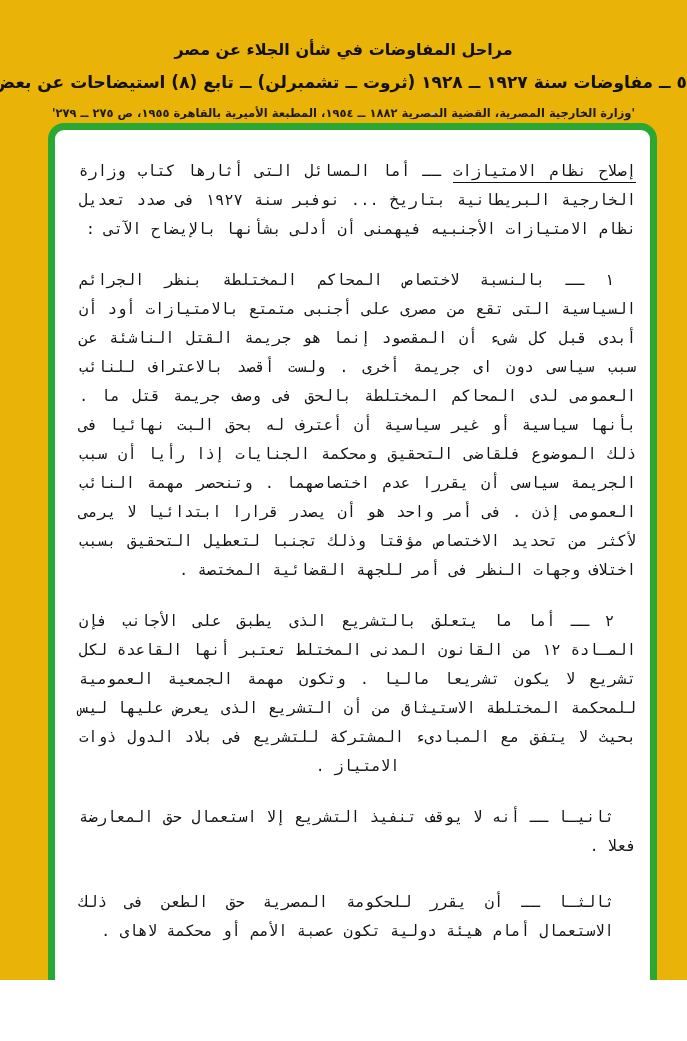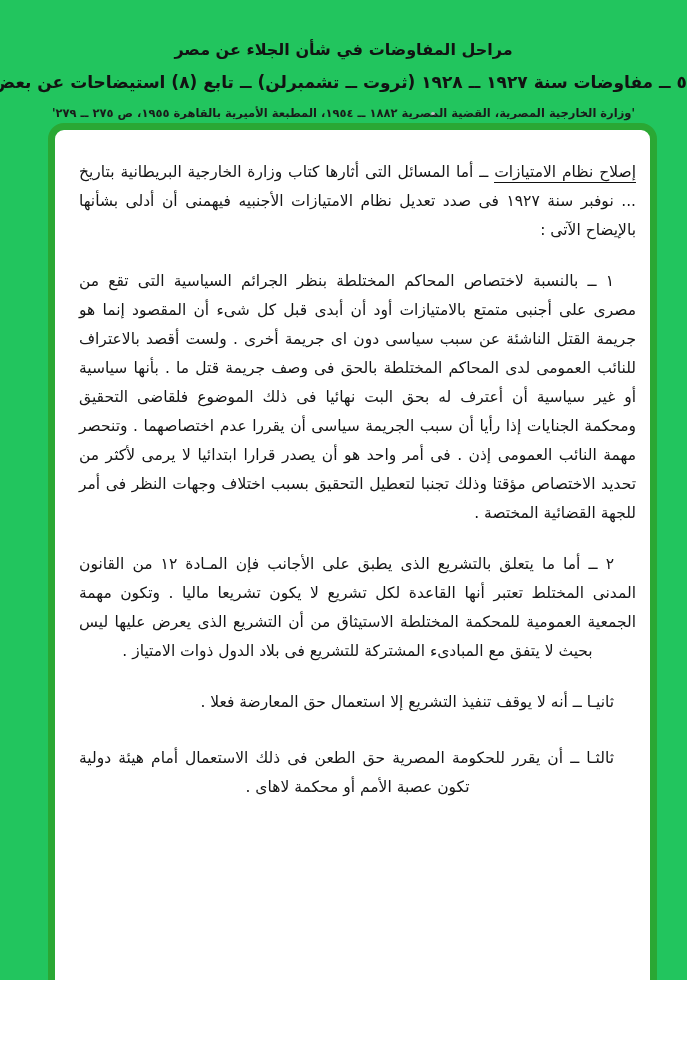--- a/index.html
+++ b/index.html
@@ -1,19 +1,19 @@
 <!DOCTYPE html>
 <html lang="ar" dir="rtl"><head>
 <meta charset="utf-8">
 <style>
   html,body{margin:0;padding:0;background:#ffffff;}
   .page{
     position:relative;
     width:687px;height:980px;
-    background:#22c55e;
+    background:#eab308;
     overflow:hidden;
     direction:rtl;
     font-family:"DejaVu Sans",sans-serif;
     color:#121212;
   }
   
   .hdr{text-align:center;font-weight:bold;direction:rtl;}
   .hdr-1{padding-top:40px;font-size:16px;letter-spacing:0;}
   .hdr-2{margin-top:13px;font-size:17px;white-space:nowrap;}
   .hdr-3{margin-top:14px;font-size:11.5px;color:#1a1a1a;}
@@ -29,21 +29,21 @@
   }
   .doc-text{
     flex:1;
     display:flex;flex-direction:column;
     padding:28px 14px 26px 24px;
     font-size:15.5px;
     line-height:29px;
     text-align:justify;
     color:#151515;
   }
-  .doc-text p{margin:0 0 22px 0;}
+  .doc-text p{margin:0 0 22px 0;font-family:Liberation Mono, monospace;}
   .indent{text-indent:22px;}
   .center-last{text-align-last:center;}
   .points p{margin-bottom:27px;}
   .ul{border-bottom:1.6px solid #111;padding-bottom:1px;}
   sup.fn{font-size:10px;line-height:0;}
   
   .speck{position:absolute;top:112px;left:431px;width:4px;height:3px;background:#bdbdbd;border-radius:50%;}
   .scan-edge{
     position:absolute;top:1004px;left:92px;width:532px;height:2px;
     background:#222;transform:rotate(0.75deg);transform-origin:left center;

